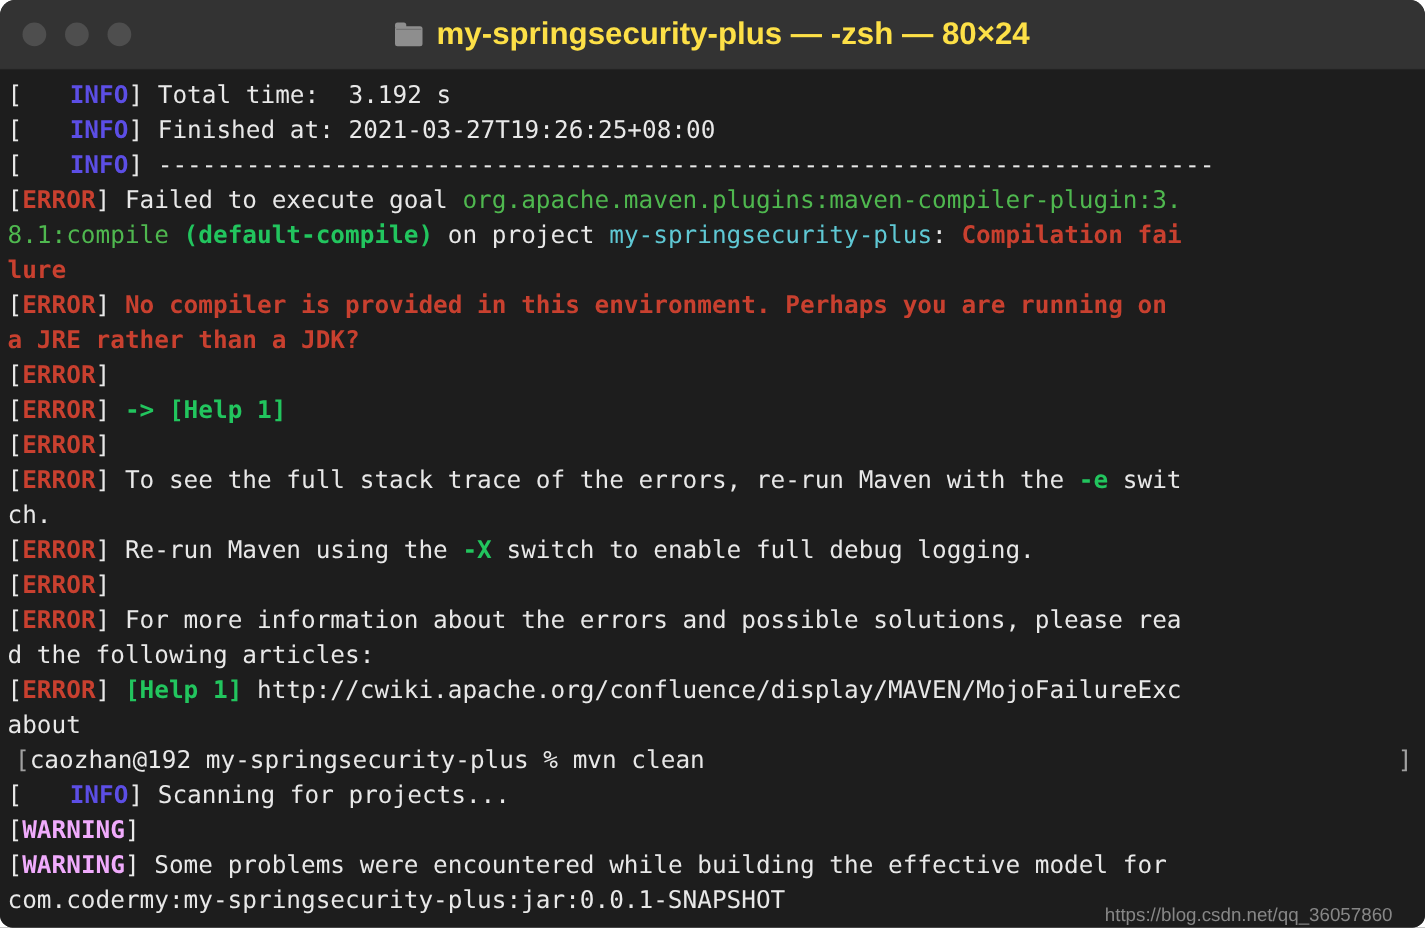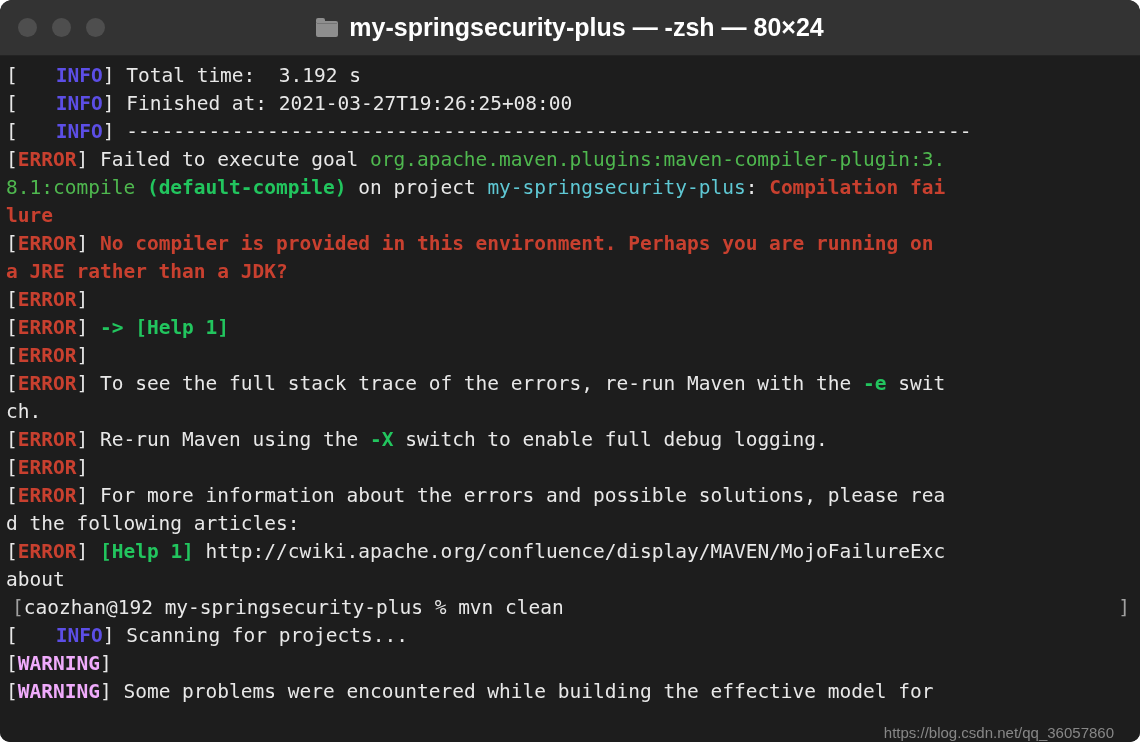--- a/index.html
+++ b/index.html
@@ -83,21 +83,21 @@
     content: "";
     position: absolute;
     left: 1px; top: 2px;
     width: 20px; height: 1px;
     background: #747474;
   }
   #window-title {
     font-family: "Liberation Sans", sans-serif;
     font-size: 25px;
     font-weight: bold;
-    color: #ffffff;
+    color: #fde047;
     white-space: nowrap;
     letter-spacing: 0px;
   }
 
   
   #terminal {
     position: relative;
     padding: 6px 0 0 0;
     height: 687px;
     background: #1d1d1d;
@@ -175,17 +175,18 @@
         <div class="line"><span class="c-white">[</span><span class="c-error">ERROR</span><span class="c-white">] Re-run Maven using the </span><span class="c-bwhite">-X</span><span class="c-white"> switch to enable full debug logging.</span></div>
         <div class="line"><span class="c-white">[</span><span class="c-error">ERROR</span><span class="c-white">]</span></div>
         <div class="line"><span class="c-white">[</span><span class="c-error">ERROR</span><span class="c-white">] For more information about the errors and possible solutions, please rea</span></div>
         <div class="line"><span class="c-white">d the following articles:</span></div>
         <div class="line"><span class="c-white">[</span><span class="c-error">ERROR</span><span class="c-white">] </span><span class="c-bwhite">[Help 1]</span><span class="c-white"> http://cwiki.apache.org/confluence/display/MAVEN/MojoFailureExc</span></div>
         <div class="line"><span class="c-white">about</span></div>
         <div class="line" style="position: relative; padding-left: 12px; margin-left: -6px;"><span class="c-dim">[</span><span class="c-white">caozhan@192 my-springsecurity-plus % mvn clean</span><span class="c-dim" style="position: absolute; right: 10px;">]</span></div>
         <div class="line"><span class="c-white">[</span><span class="c-info">INFO</span><span class="c-white">] Scanning for projects...</span></div>
         <div class="line"><span class="c-white">[</span><span class="c-warn">WARNING</span><span class="c-white">]</span></div>
         <div class="line"><span class="c-white">[</span><span class="c-warn">WARNING</span><span class="c-white">] Some problems were encountered while building the effective model for</span></div>
+        <div class="line"><span class="c-white">com.codermy:my-springsecurity-plus:jar:0.0.1-SNAPSHOT</span></div>
       </div>
     <div id="watermark">https://blog.csdn.net/qq_36057860</div>
   </div>
 
 </div>
 
 </body></html>

